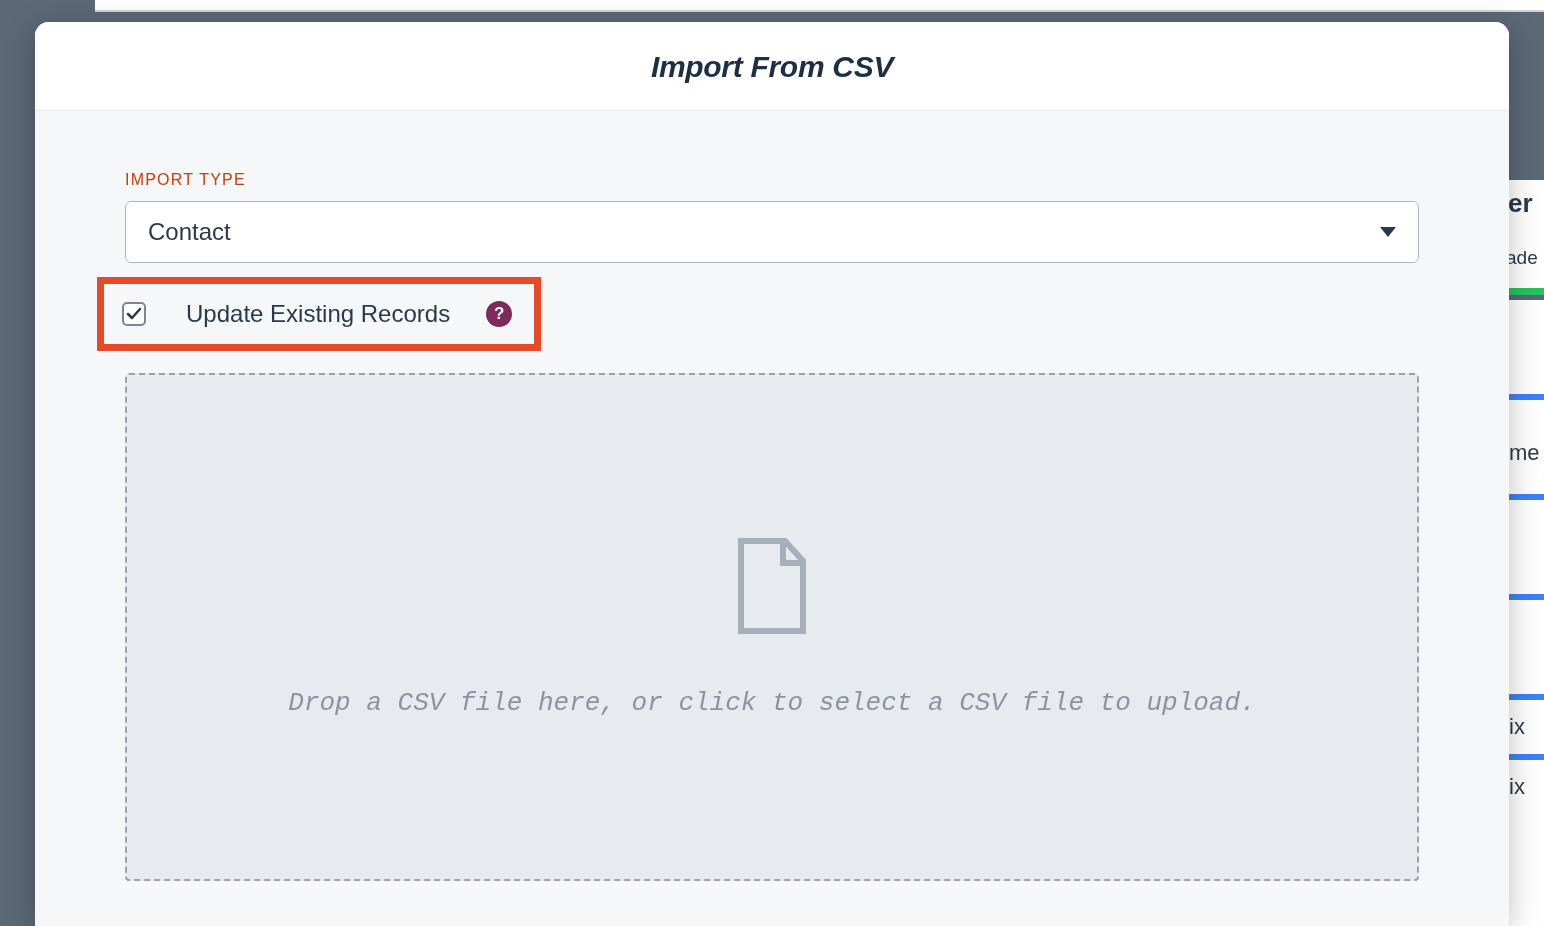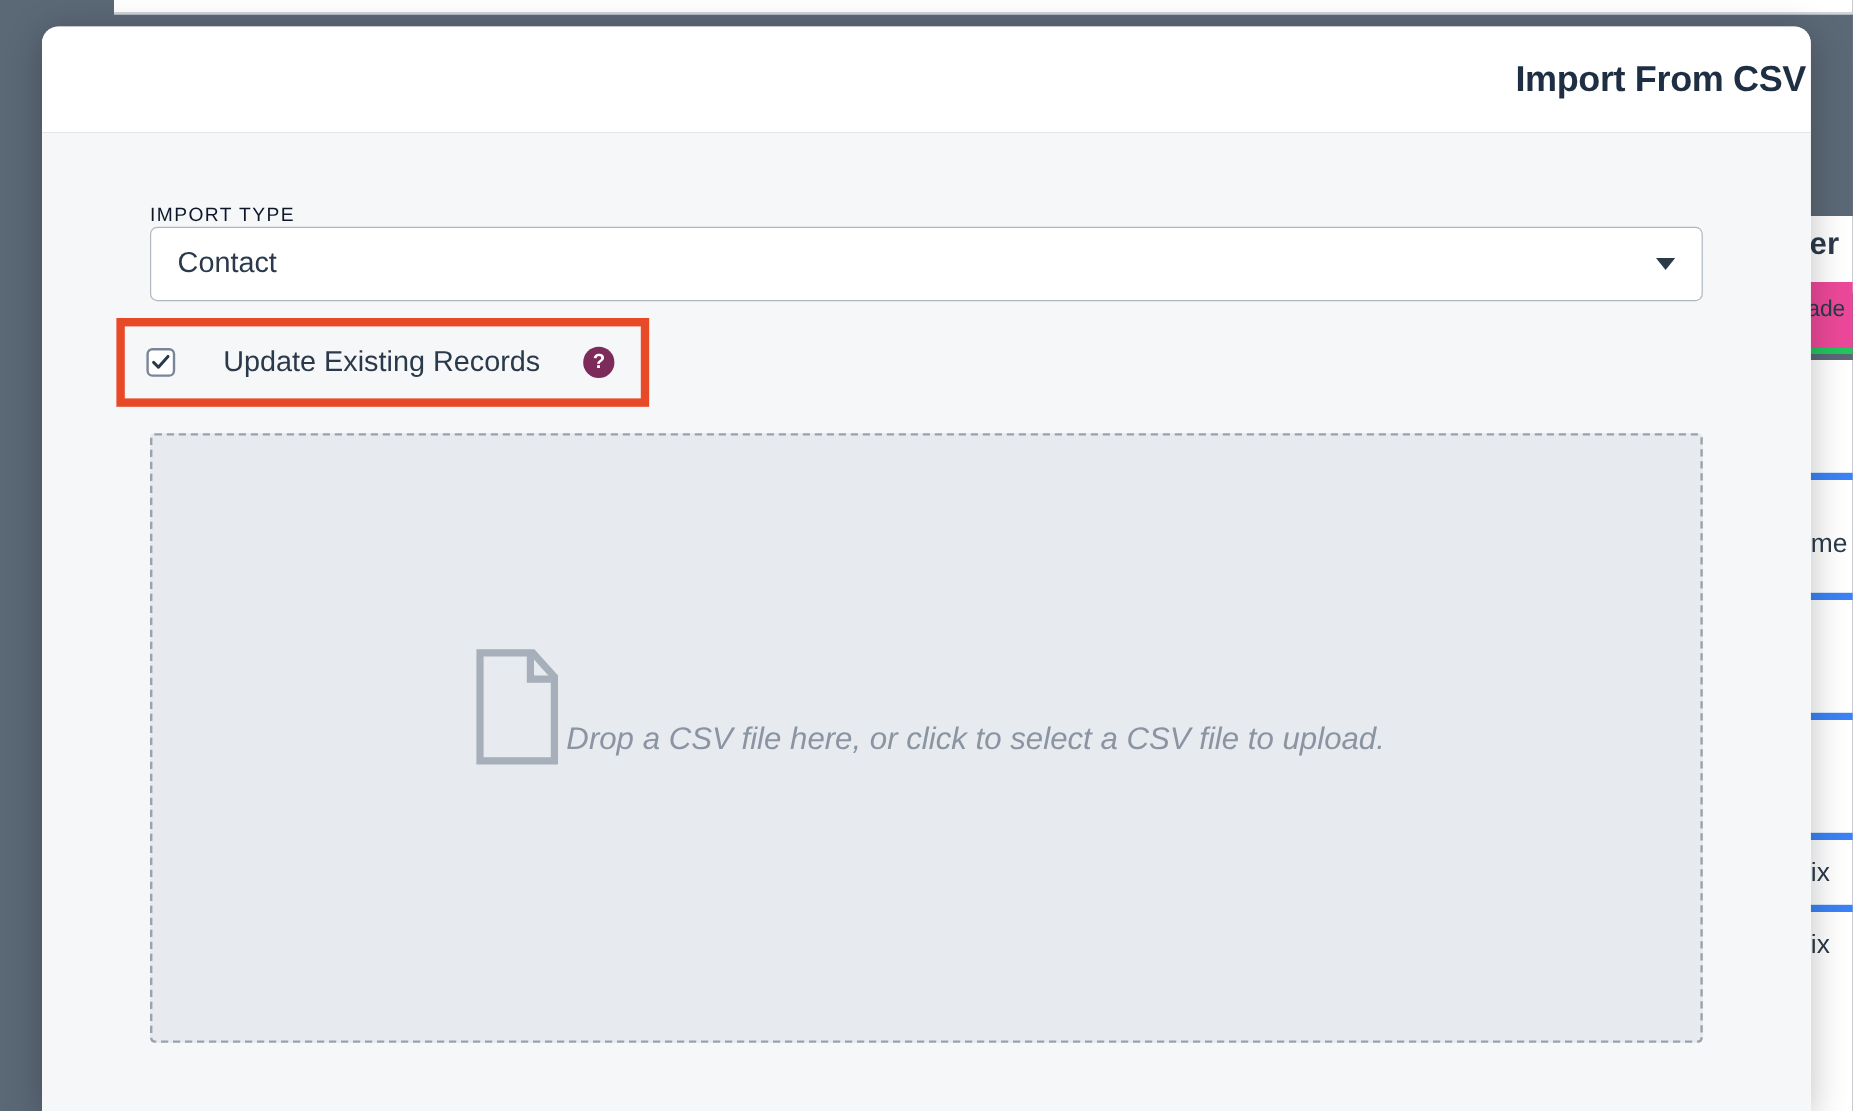--- a/index.html
+++ b/index.html
@@ -53,27 +53,27 @@
       padding: 8px 4px;
       white-space: nowrap;
       overflow: hidden;
     }
     .bg-subheader-fragment {
       position: absolute;
       right: 0;
       top: 235px;
       width: 40px;
       height: 60px;
-      background: #ec4899;
+      background: #ffffff;
       color: #2b3a4a;
       font-size: 19px;
       padding: 12px 2px;
       white-space: nowrap;
       overflow: hidden;
-      border-bottom: 5px solid #22c55e;
+      border-bottom: 7px solid #22c55e;
     }
     .bg-top-bar {
       position: absolute;
       top: 0;
       left: 95px;
       right: 0;
       height: 12px;
       background: #fff;
       border-bottom: 2px solid #d0d4da;
     }
@@ -82,40 +82,42 @@
       top: 22px;
       left: 35px;
       right: 35px;
       bottom: 0;
       background: #fff;
       border-radius: 14px 14px 0 0;
       overflow: hidden;
       box-shadow: 0 6px 30px rgba(0,0,0,0.25);
     }
     .modal-header {
-      padding: 28px 4px 26px;
-      text-align: right;
+      padding: 28px 36px 26px;
+      text-align: center;
       border-bottom: 1px solid #e3e6ea;
       background: #fff;
+      font-style: italic;
     }
     .modal-title {
       font-size: 30px;
       font-weight: 700;
       color: #1f2f43;
       letter-spacing: -0.3px;
     }
     .modal-body {
       background: #f6f7f9;
       padding: 60px 90px 0;
       height: calc(100% - 87px);
     }
     .field-label {
       font-size: 16px;
       letter-spacing: 1.2px;
-      color: #0f172a;
+      color: #c2410c;
+      margin-bottom: 12px;
       font-weight: 400;
     }
     .select-wrapper {
       position: relative;
       background: #fff;
       border: 1px solid #b0b7c0;
       border-radius: 6px;
       height: 62px;
       display: flex;
       align-items: center;
@@ -178,24 +180,25 @@
       font-weight: 700;
       cursor: pointer;
     }
     .dropzone {
       margin-top: 22px;
       border: 2.5px dashed #9aa2ae;
       border-radius: 4px;
       background: #e7eaee;
       height: 508px;
       display: flex;
-      flex-direction: row;
+      flex-direction: column;
       align-items: center;
       justify-content: center;
       cursor: pointer;
+      font-family: Liberation Mono, monospace;
     }
     .file-icon {
       margin-bottom: 48px;
     }
     .file-icon svg {
       width: 82px;
       height: 98px;
     }
     .dropzone-text {
       font-size: 26px;

